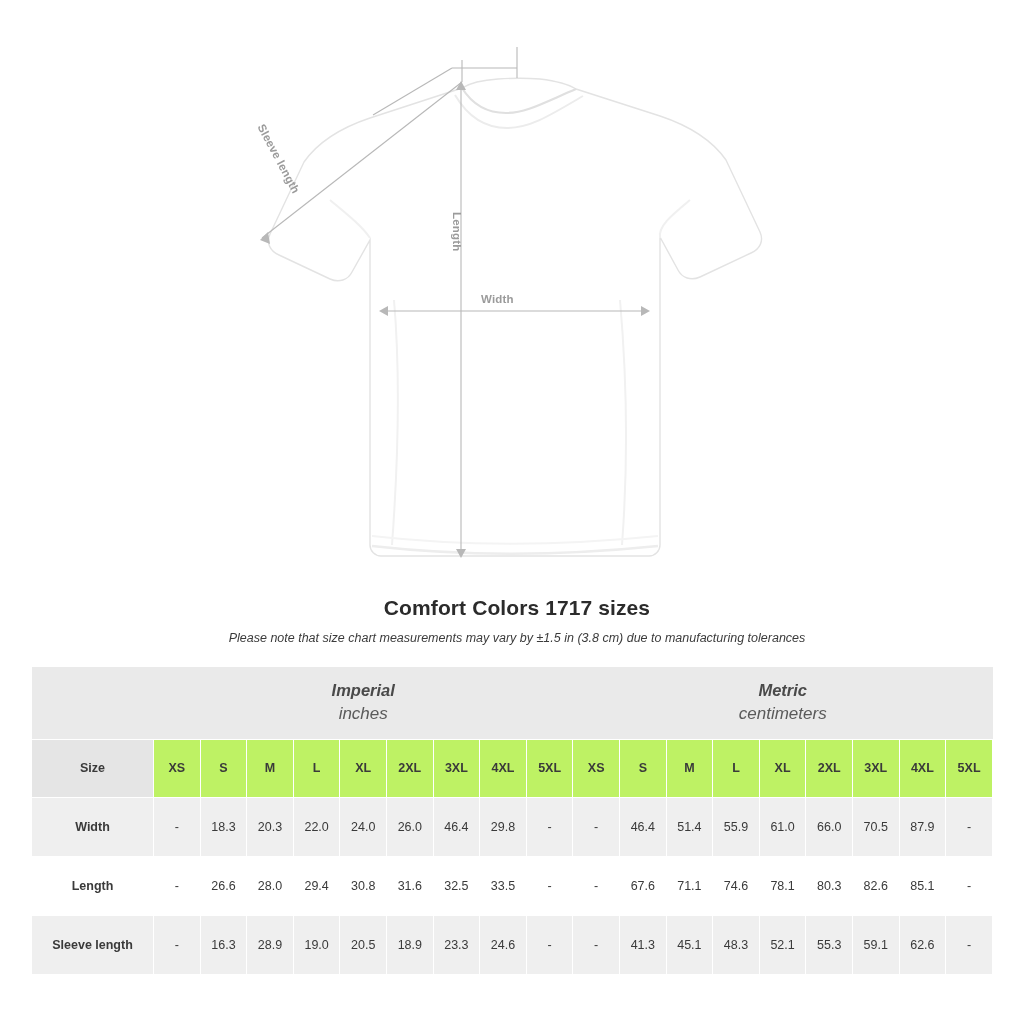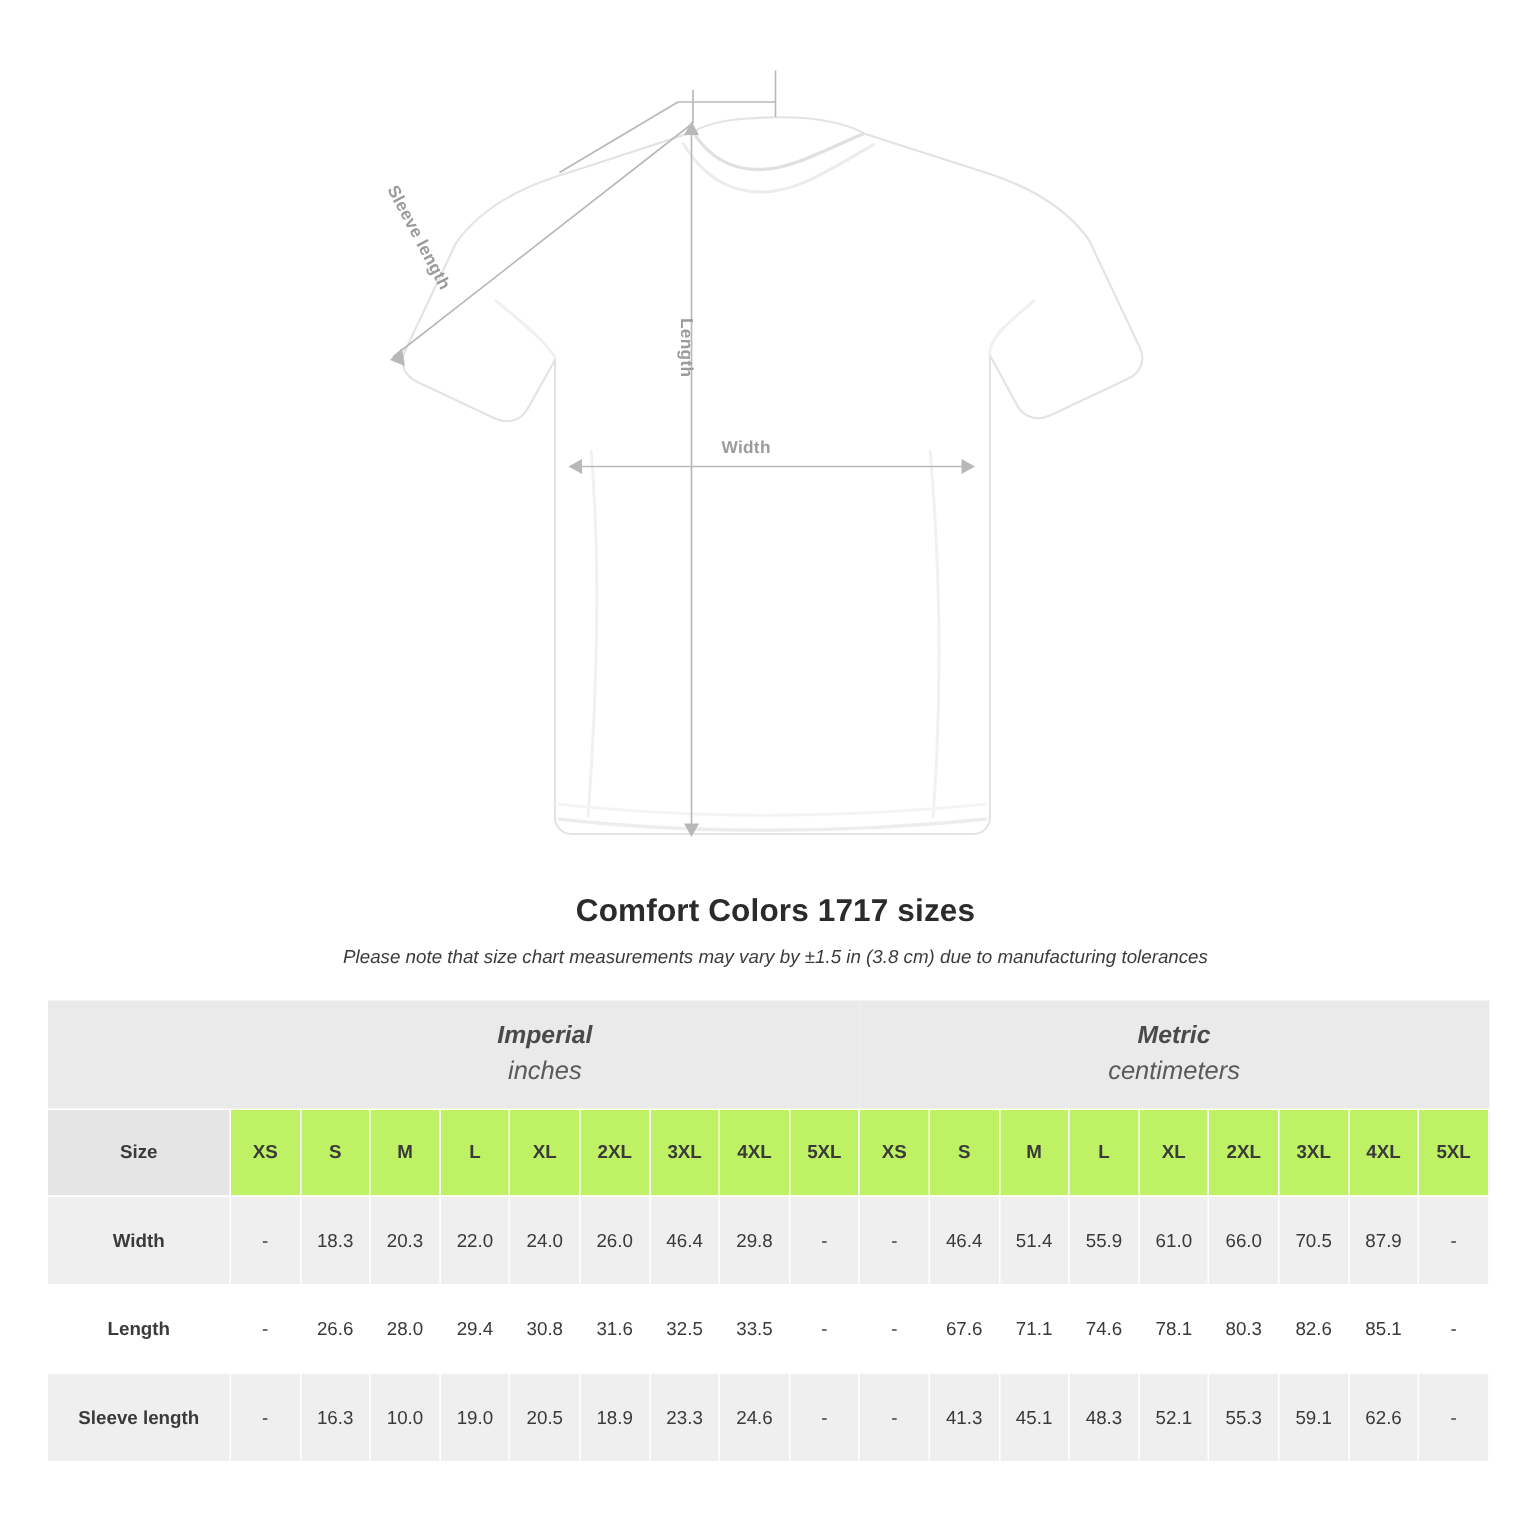--- a/index.html
+++ b/index.html
@@ -297,21 +297,21 @@
         <td class="cell">80.3</td>
         <td class="cell">82.6</td>
         <td class="cell">85.1</td>
         <td class="cell">-</td>
       </tr>
 
       <tr class="band-grey">
         <td class="cell rowlabel">Sleeve length</td>
         <td class="cell">-</td>
         <td class="cell">16.3</td>
-        <td class="cell">10.0</td>
+        <td class="cell">28.9</td>
         <td class="cell">19.0</td>
         <td class="cell">20.5</td>
         <td class="cell">18.9</td>
         <td class="cell">23.3</td>
         <td class="cell">24.6</td>
         <td class="cell">-</td>
         <td class="cell">-</td>
         <td class="cell">41.3</td>
         <td class="cell">45.1</td>
         <td class="cell">48.3</td>

